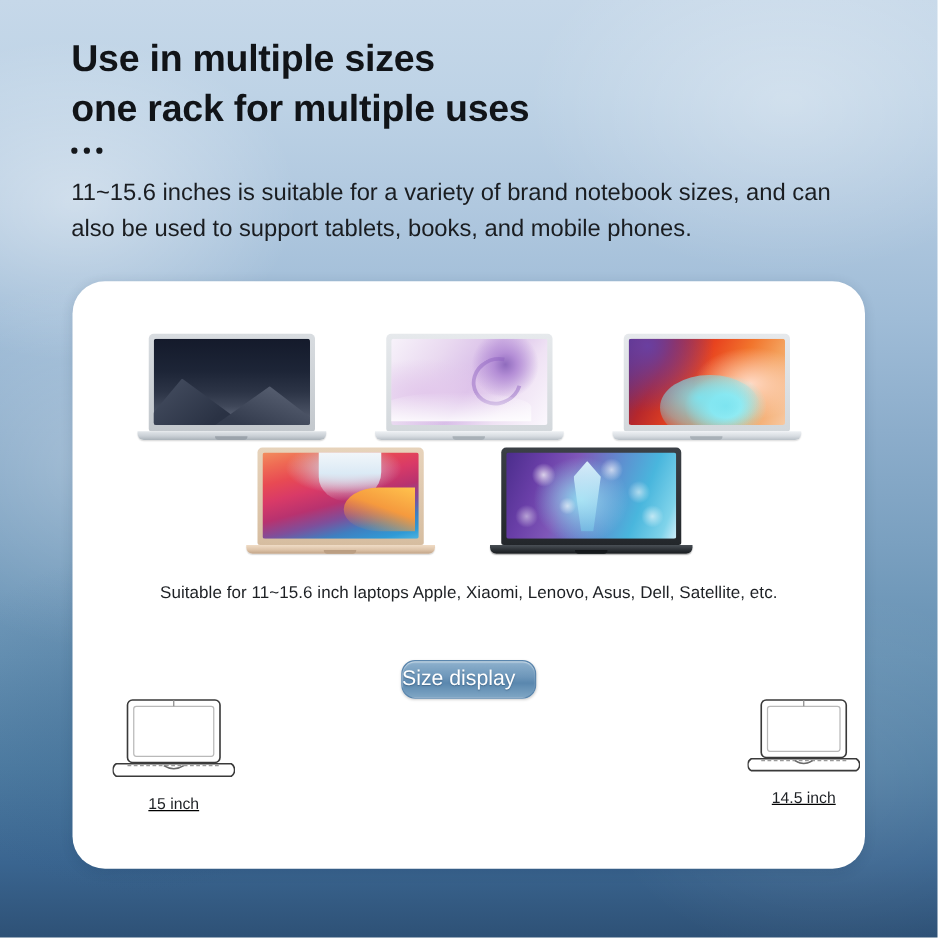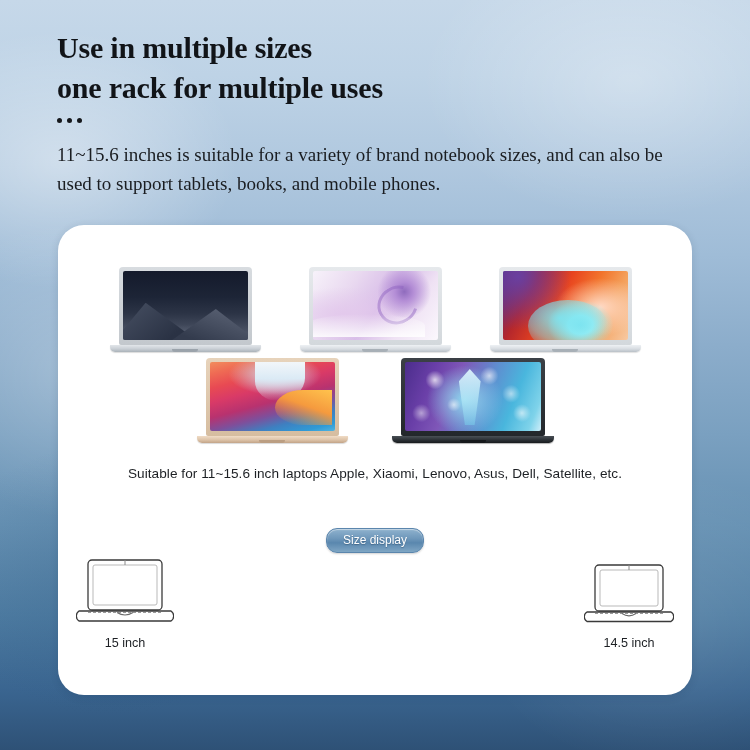--- a/index.html
+++ b/index.html
@@ -52,21 +52,20 @@
     left: 470px; top: 470px; width: 380px; height: 300px;
     background: radial-gradient(ellipse at center, rgba(255,255,255,0.10) 0%, rgba(255,255,255,0) 70%);
   }
 
   
   .header {
     position: absolute;
     left: 57px;
     top: 28px;
     width: 640px;
-    font-family: Liberation Serif, serif;
   }
   .headline {
     font-size: 30px;
     font-weight: bold;
     color: #111418;
     line-height: 1.33;
     letter-spacing: -0.2px;
   }
   .dots {
     margin-top: 9px;
@@ -310,40 +309,40 @@
   
   .pill-wrap {
     position: absolute;
     top: 303px;
     left: 0;
     width: 100%;
     display: flex;
     justify-content: center;
   }
   .pill {
-    padding: 4px 16px 5px 16px;
+    padding: 4px 16px 5px 0;
     border-radius: 11px;
-    font-size: 12px;
+    font-size: 17px;
     color: #ffffff;
     background: linear-gradient(to bottom, #8fb2ce 0%, #6e97ba 42%, #5a87ae 60%, #7fa6c4 100%);
     border: 1px solid #5b86ad;
     box-shadow: inset 0 1px 1px rgba(255,255,255,0.5), 0 1px 2px rgba(0,0,0,0.18);
     text-shadow: 0 1px 1px rgba(40,70,100,0.5);
     white-space: nowrap;
   }
 
   
   .sizes {
     position: absolute;
     top: 332px;
-    left: 18px;
+    left: 32px;
     width: 598px;
     display: flex;
     justify-content: space-between;
-    align-items: flex-end;
+    text-decoration: underline;
   }
   .size-item {
     display: flex;
     flex-direction: column;
     align-items: center;
   }
   .size-svg { display: block; }
   .size-label {
     margin-top: 13px;
     font-size: 12.6px;

